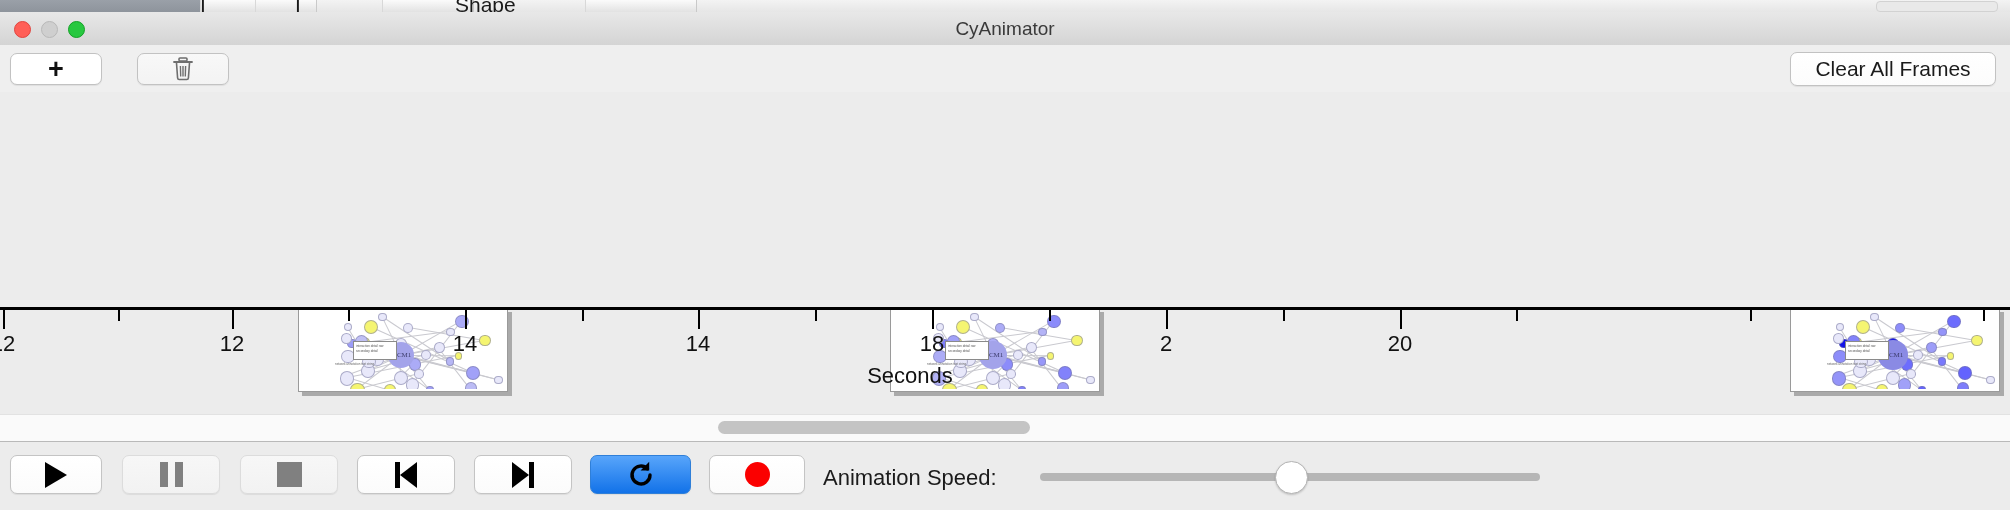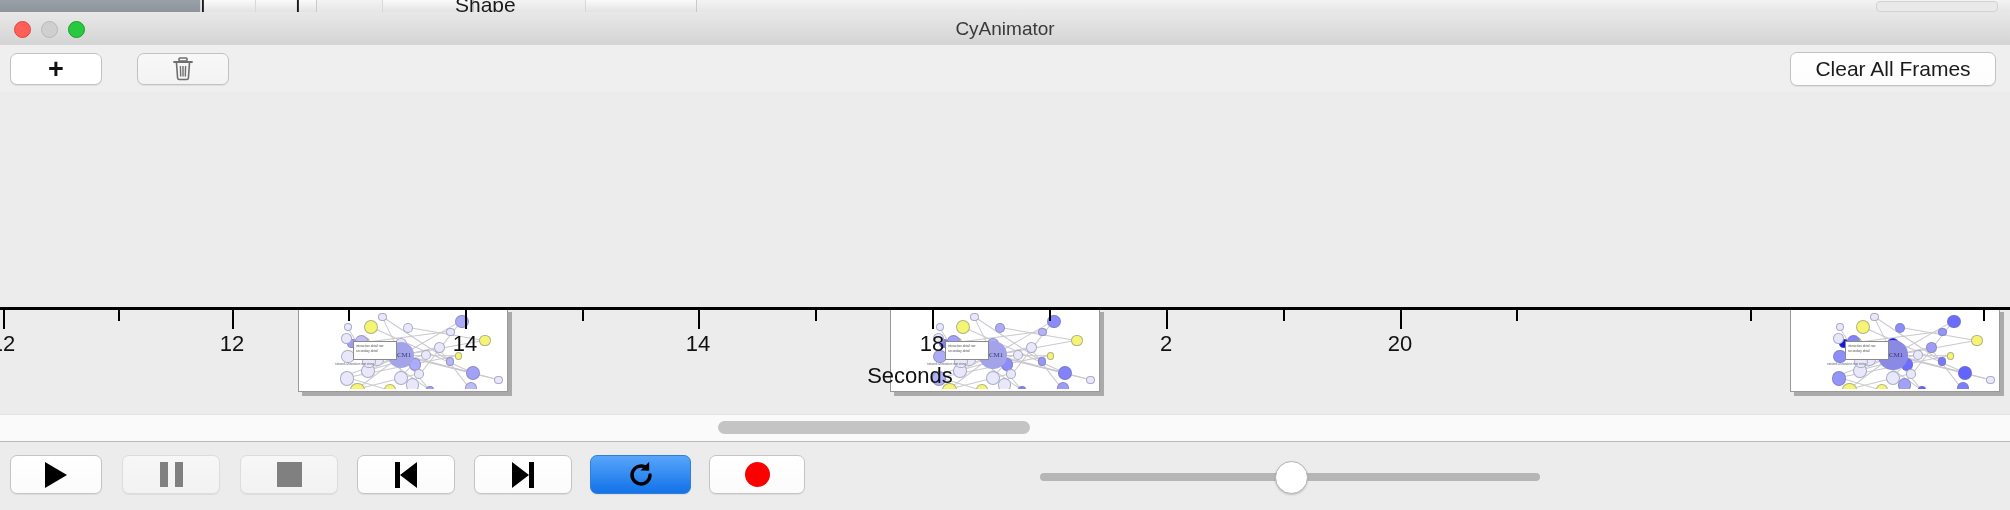--- a/index.html
+++ b/index.html
@@ -527,19 +527,20 @@
     <div class="tbtn accent" style="left:590px;width:101px;">
       <svg width="30" height="30" viewBox="0 0 30 30">
         <path d="M24 15 A9 9 0 1 1 21.4 8.7" fill="none" stroke="#000" stroke-width="3.4" stroke-linecap="round"></path>
         <path d="M23.2 1.8 L23.2 10.6 L14.6 10.6 Z" fill="#000"></path>
       </svg>
     </div>
     <div class="tbtn" style="left:709px;width:96px;">
       <span class="ico-rec"></span>
     </div>
 
+    <div class="speed-label" style="left:823px;">Animation Speed:</div>
 
     <div class="slider" id="speed-slider" style="left: 1040px; width: 500px;">
       <div class="slider-track"></div>
       <div class="slider-thumb" id="speed-thumb" style="left: 235px;"></div>
     </div>
   </div>
 </div>
 
 </body></html>

